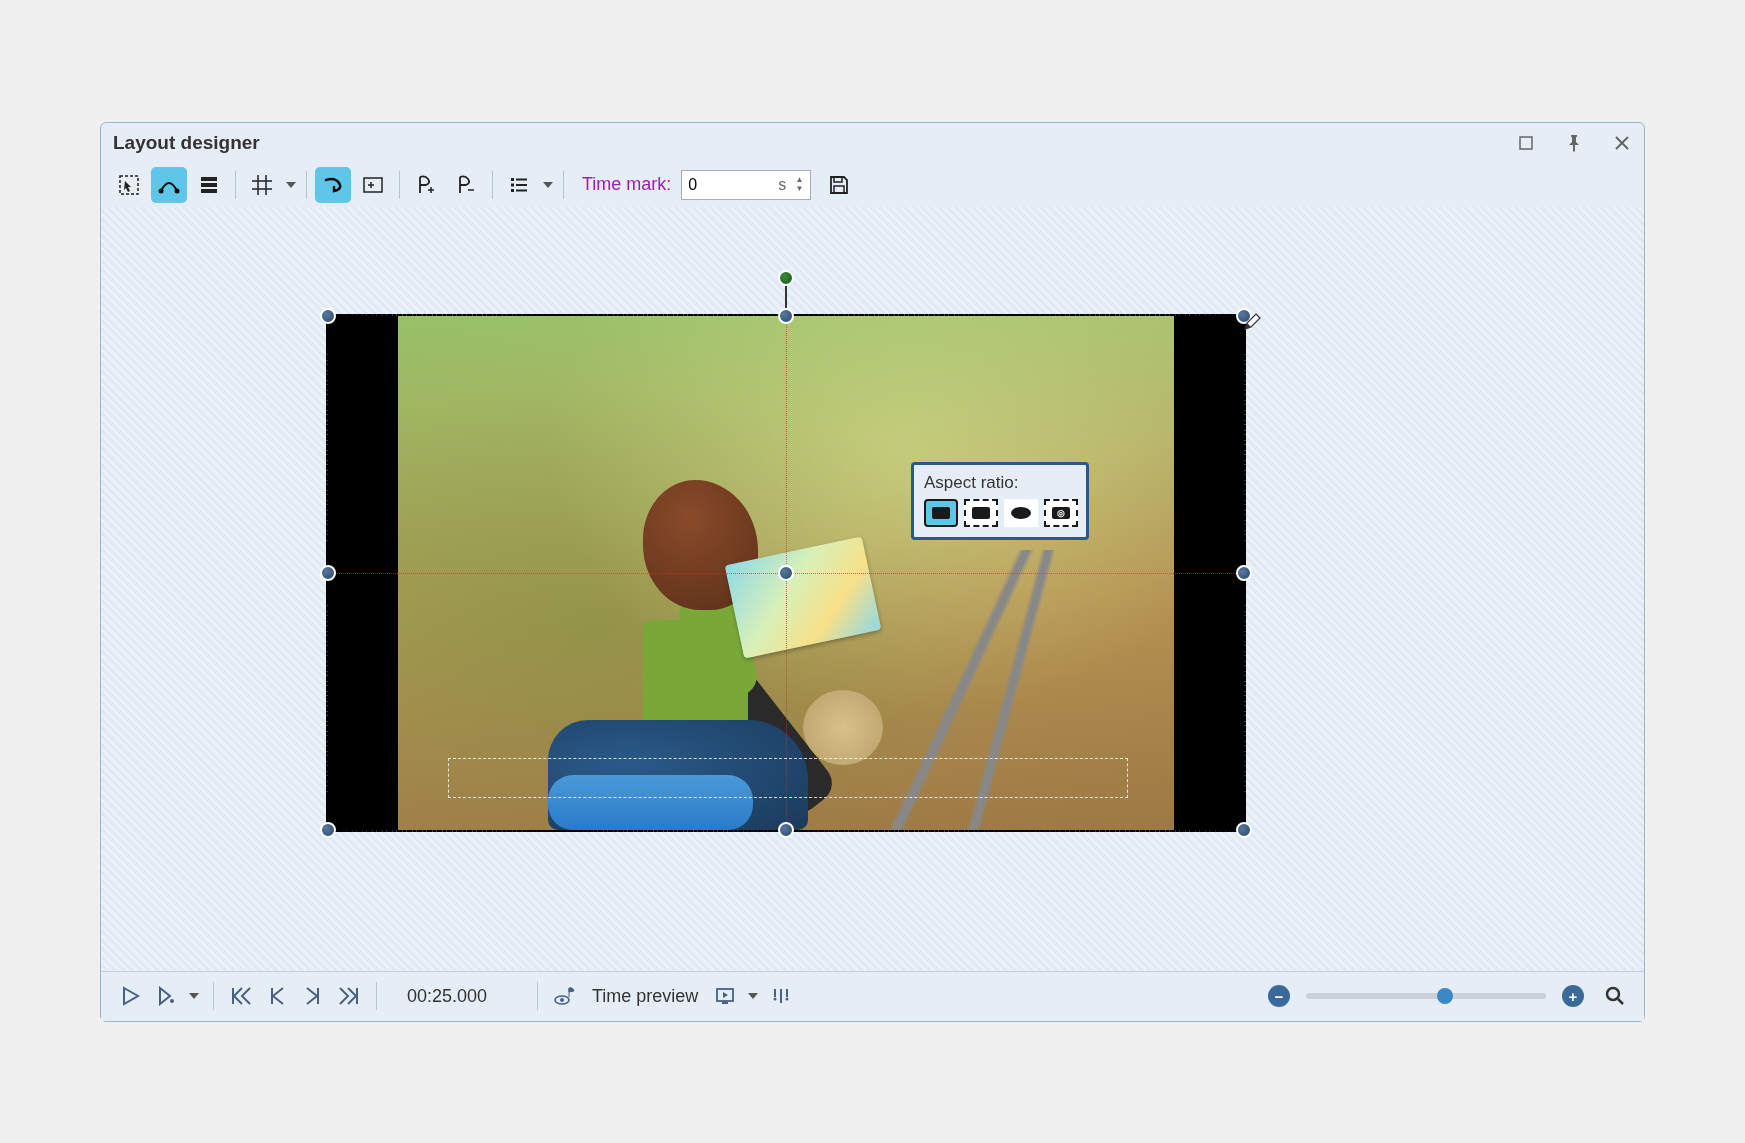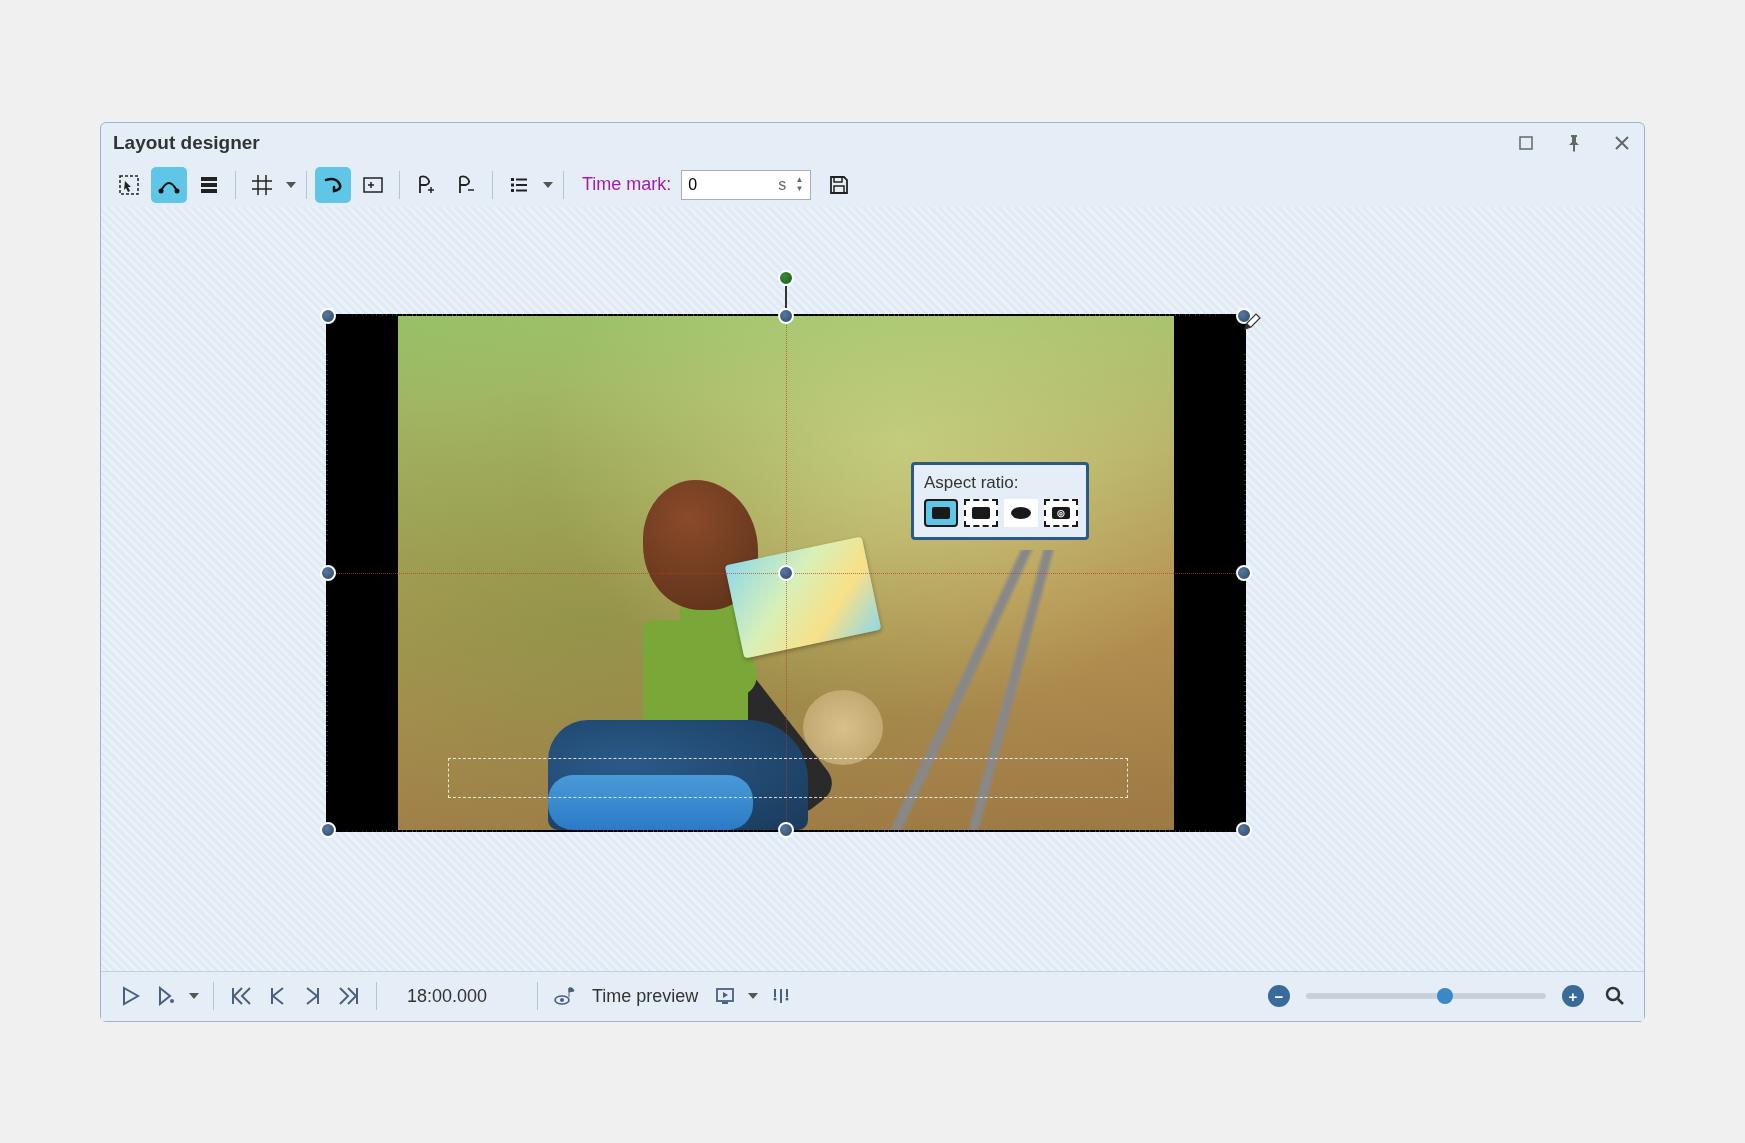--- a/index.html
+++ b/index.html
@@ -380,21 +380,21 @@
       <svg width="20" height="20">
           <path d="M4 2 L14 10 L4 18 M15 2 V18" fill="none" stroke="#4a6080" stroke-width="2"></path>
         </svg>
     </div>
     <div class="bbtn">
       <svg width="22" height="20">
           <path d="M2 2 L10 10 L2 18 M10 2 L18 10 L10 18 M19 2 V18" fill="none" stroke="#4a6080" stroke-width="2"></path>
         </svg>
     </div>
     <div class="bsep"></div>
-    <div class="timecode">18:00.000</div>
+    <div class="timecode">00:25.000</div>
     <div class="bsep"></div>
     <div class="bbtn">
       <svg width="22" height="20">
           <path d="M15 2 Q 19 1 20 5 L15 6 Z M15 2 V11" fill="#4a6080" stroke="#4a6080" stroke-width="1"></path>
           <ellipse cx="8" cy="14" rx="7" ry="4" fill="none" stroke="#4a6080" stroke-width="1.6"></ellipse>
           <circle cx="8" cy="14" r="2" fill="#4a6080"></circle>
         </svg>
     </div>
     <div class="live-label">Time preview</div>
     <div class="bbtn">

